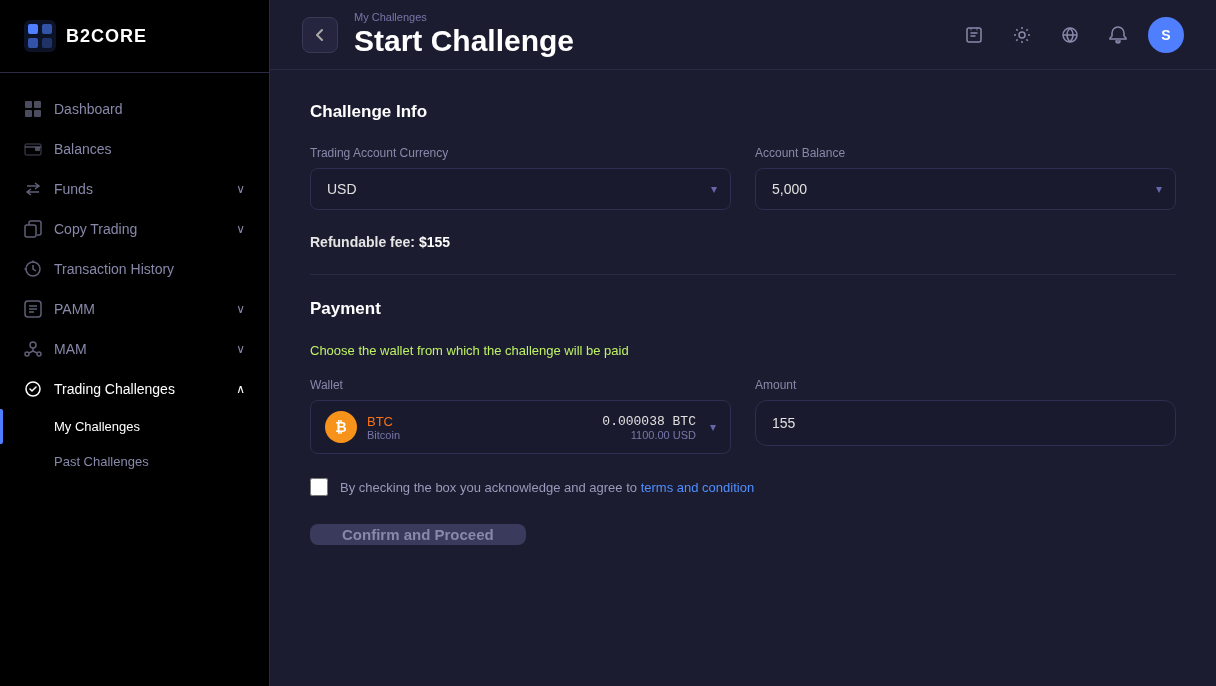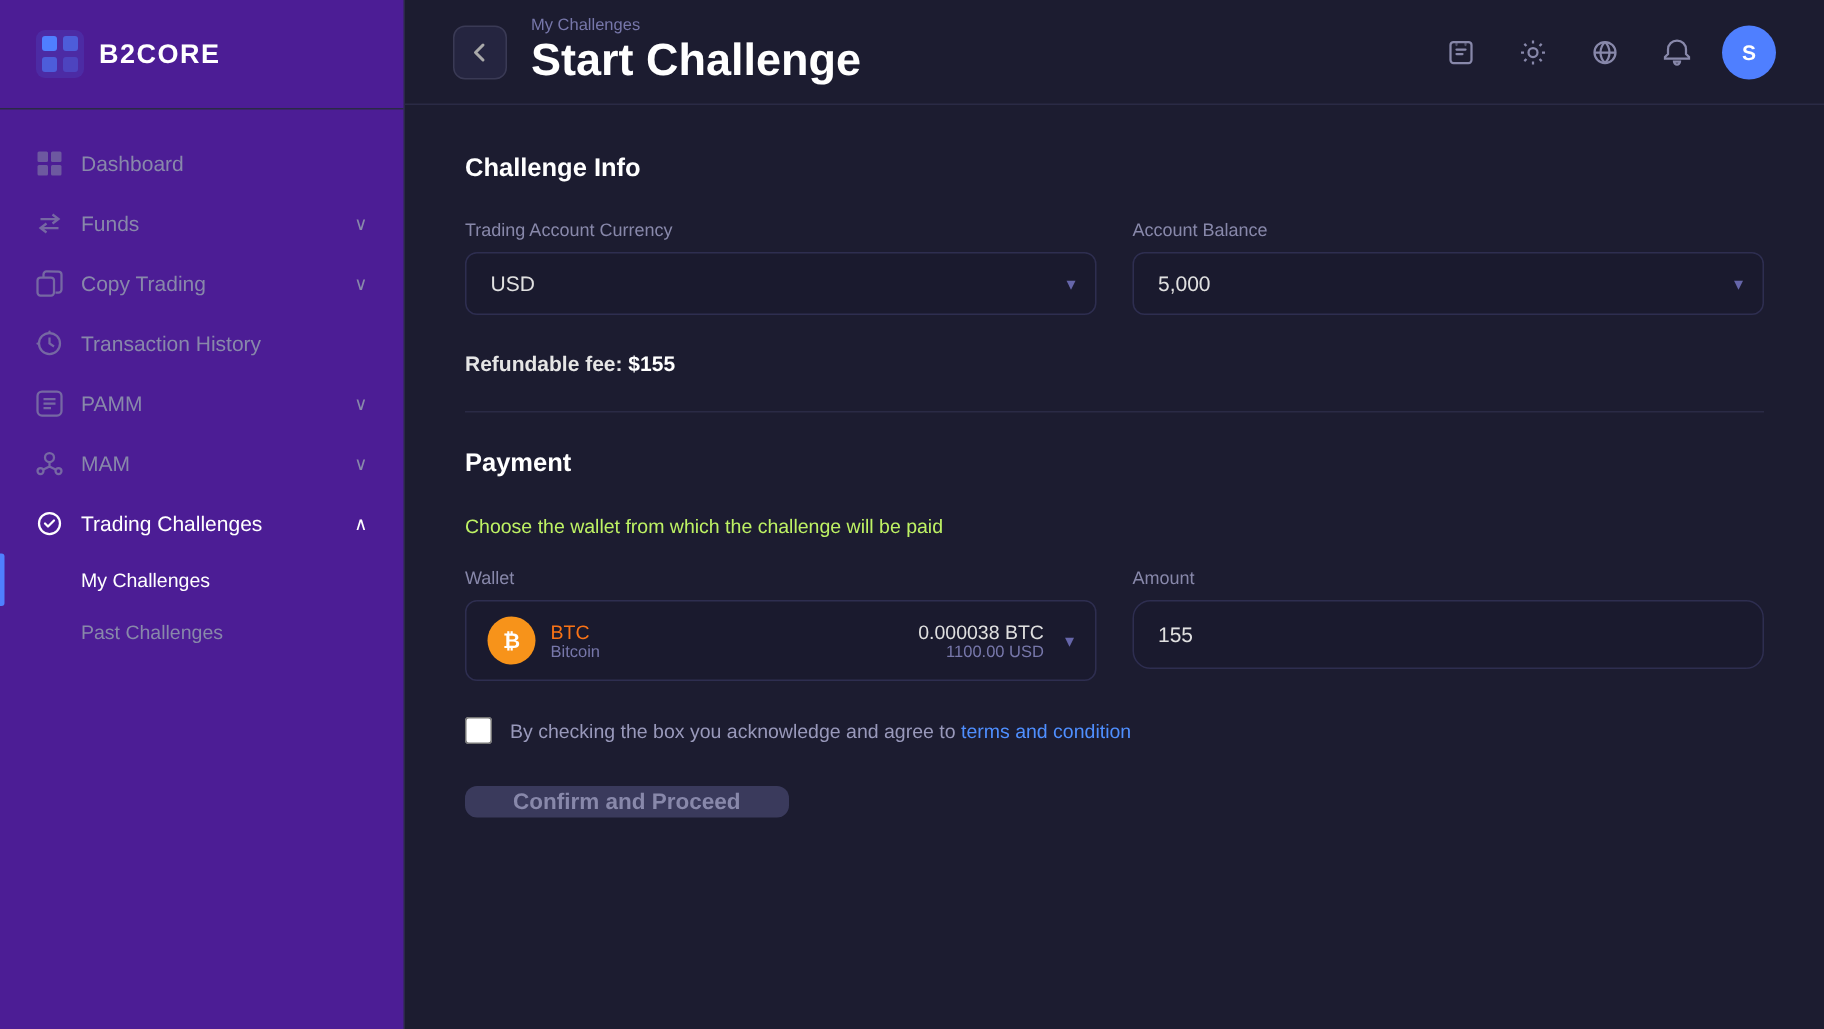--- a/index.html
+++ b/index.html
@@ -10,21 +10,21 @@
       width: 1216px;
       height: 686px;
       overflow: hidden;
       display: flex;
     }
 
     
     .sidebar {
       width: 270px;
       min-width: 270px;
-      background: #4c1d95;
+      background: #000000;
       height: 686px;
       display: flex;
       flex-direction: column;
       border-right: 1px solid #2a2a45;
     }
 
     .logo-area {
       display: flex;
       align-items: center;
       gap: 10px;
@@ -325,20 +325,21 @@
 
     .wallet-sub {
       font-size: 11px;
       color: #7777aa;
     }
 
     .wallet-balance {
       font-size: 13px;
       color: #e0e0e0;
       text-align: right;
+      font-family: Liberation Mono, monospace;
     }
 
     .wallet-balance-usd {
       font-size: 11px;
       color: #7777aa;
       text-align: right;
     }
 
     .wallet-chevron {
       color: #6666aa;
@@ -415,20 +416,28 @@
     <div class="nav-item">
       <svg class="nav-icon" viewBox="0 0 18 18" fill="currentColor">
         <rect x="1" y="1" width="7" height="7" rx="1" opacity="0.8"></rect>
         <rect x="10" y="1" width="7" height="7" rx="1" opacity="0.8"></rect>
         <rect x="1" y="10" width="7" height="7" rx="1" opacity="0.8"></rect>
         <rect x="10" y="10" width="7" height="7" rx="1" opacity="0.8"></rect>
       </svg>
       <span>Dashboard</span>
     </div>
 
+    <div class="nav-item">
+      <svg class="nav-icon" viewBox="0 0 18 18" fill="currentColor">
+        <rect x="1" y="4" width="16" height="11" rx="2" opacity="0.5" stroke="currentColor" stroke-width="1.5" fill="none"></rect>
+        <rect x="11" y="7" width="5" height="4" rx="1" opacity="0.8"></rect>
+        <path d="M1 7h16" stroke="currentColor" stroke-width="1.5" opacity="0.8"></path>
+      </svg>
+      <span>Balances</span>
+    </div>
 
     <div class="nav-item">
       <svg class="nav-icon" viewBox="0 0 18 18" fill="none" stroke="currentColor" stroke-width="1.5">
         <path d="M3 6h12M11 3l4 3-4 3M15 12H3M7 9l-4 3 4 3"></path>
       </svg>
       <span>Funds</span>
       <span class="chevron">∨</span>
     </div>
 
     <div class="nav-item">

